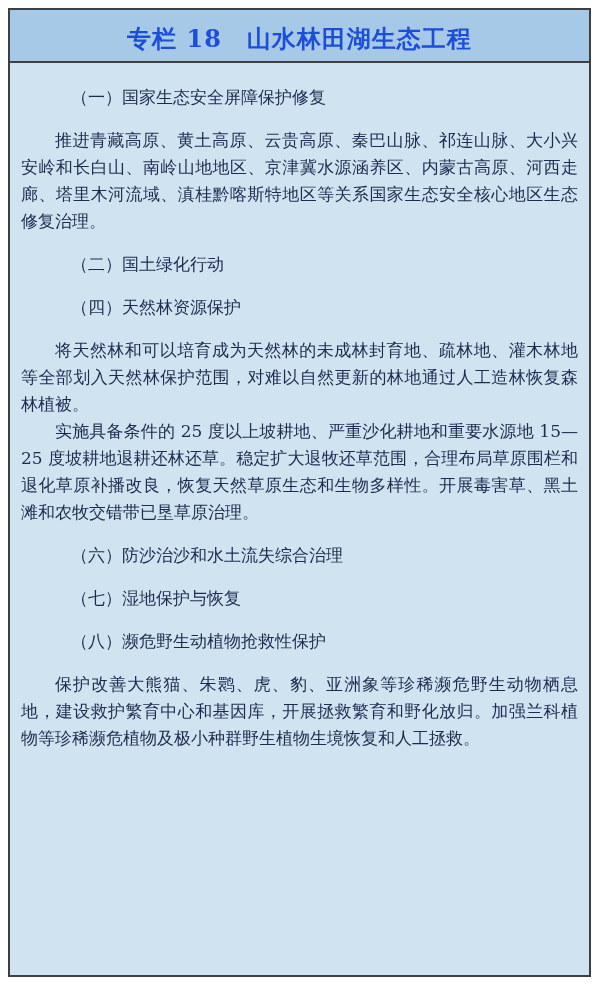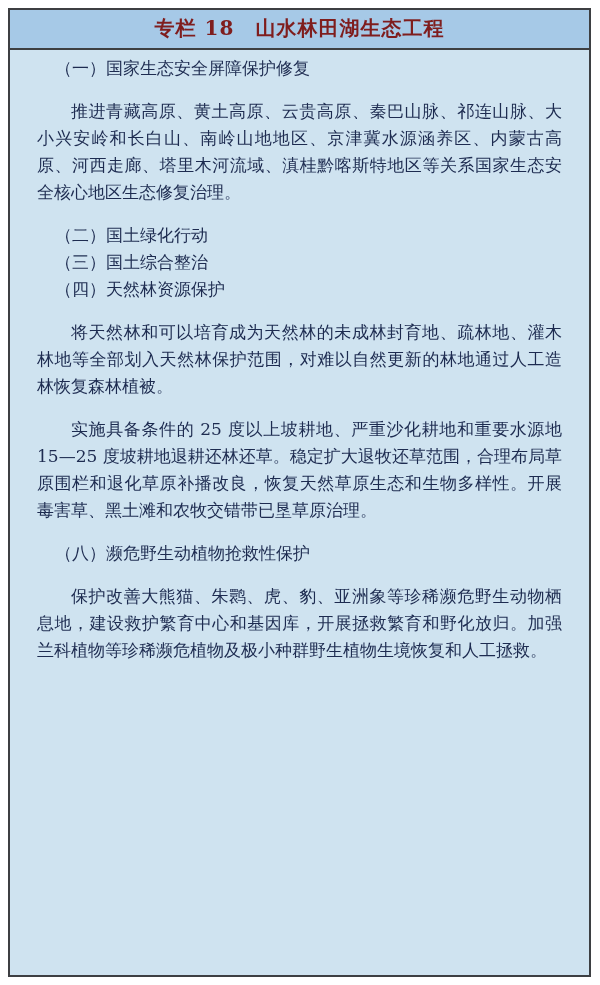--- a/index.html
+++ b/index.html
@@ -20,62 +20,63 @@
     border: 2px solid #3d3f42;
     background: #cfe3f0;
     display: flex;
     flex-direction: column;
     overflow: hidden;
   }
   .panel-header {
     background: #a6c9e7;
     border-bottom: 2px solid #3d3f42;
     text-align: center;
-    padding: 5px 4px 6px;
-    font-size: 20px;
+    padding: 13px 4px 6px;
+    font-size: 24px;
     font-weight: bold;
-    color: #7f1d1d;
+    color: #1d4ed8;
     letter-spacing: 1px;
     flex: 0 0 auto;
   }
   .panel-body {
     flex: 1 1 auto;
     padding: 5px 11px 4px 11px;
     font-size: 17px;
     line-height: 27px;
     color: #1d2b50;
     text-align: justify;
   }
   .section-heading {
     text-indent: 2em;
-    margin: 0;
+    margin: 16px;
   }
   .section-para {
     text-indent: 2em;
-    margin: 16px;
+    margin: 0;
   }
 </style>
 </head>
 <body>
 
 <div class="panel">
   <div class="panel-header">专栏 18　山水林田湖生态工程</div>
   <div class="panel-body">
 
     <p class="section-heading">（一）国家生态安全屏障保护修复</p>
     <p class="section-para">推进青藏高原、黄土高原、云贵高原、秦巴山脉、祁连山脉、大小兴安岭和长白山、南岭山地地区、京津冀水源涵养区、内蒙古高原、河西走廊、塔里木河流域、滇桂黔喀斯特地区等关系国家生态安全核心地区生态修复治理。</p>
 
     <p class="section-heading">（二）国土绿化行动</p>
 
-    <p class="section-heading">（三）国土综合整治</p>
 
     <p class="section-heading">（四）天然林资源保护</p>
     <p class="section-para">将天然林和可以培育成为天然林的未成林封育地、疏林地、灌木林地等全部划入天然林保护范围，对难以自然更新的林地通过人工造林恢复森林植被。</p>
 
     <p class="section-para">实施具备条件的 25 度以上坡耕地、严重沙化耕地和重要水源地 15—25 度坡耕地退耕还林还草。稳定扩大退牧还草范围，合理布局草原围栏和退化草原补播改良，恢复天然草原生态和生物多样性。开展毒害草、黑土滩和农牧交错带已垦草原治理。</p>
 
+    <p class="section-heading">（六）防沙治沙和水土流失综合治理</p>
 
+    <p class="section-heading">（七）湿地保护与恢复</p>
 
     <p class="section-heading">（八）濒危野生动植物抢救性保护</p>
     <p class="section-para">保护改善大熊猫、朱鹮、虎、豹、亚洲象等珍稀濒危野生动物栖息地，建设救护繁育中心和基因库，开展拯救繁育和野化放归。加强兰科植物等珍稀濒危植物及极小种群野生植物生境恢复和人工拯救。</p>
 
   </div>
 </div>
 
 </body></html>

